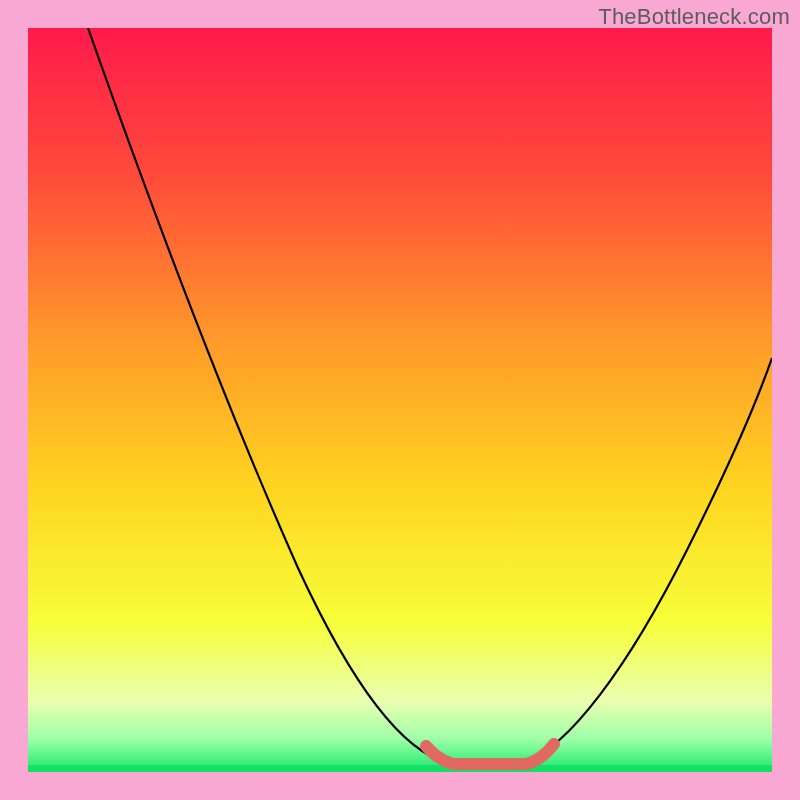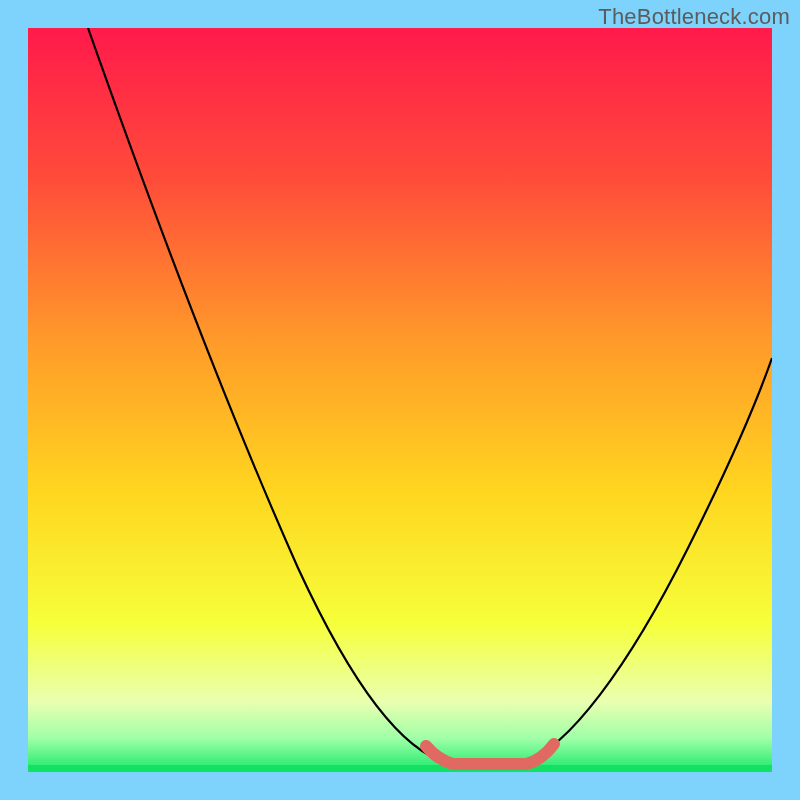--- a/index.html
+++ b/index.html
@@ -10,21 +10,21 @@
     background: #000;
     overflow: hidden;
     font-family: Arial, Helvetica, sans-serif;
   }
   .frame {
     position: absolute;
     left: 0;
     top: 0;
     width: 800px;
     height: 800px;
-    background: #7dd3fc;
+    background: #f9a8d4;
   }
   .plot-area {
     position: absolute;
     left: 28px;
     top: 28px;
     width: 744px;
     height: 744px;
     
   }
   .watermark {

